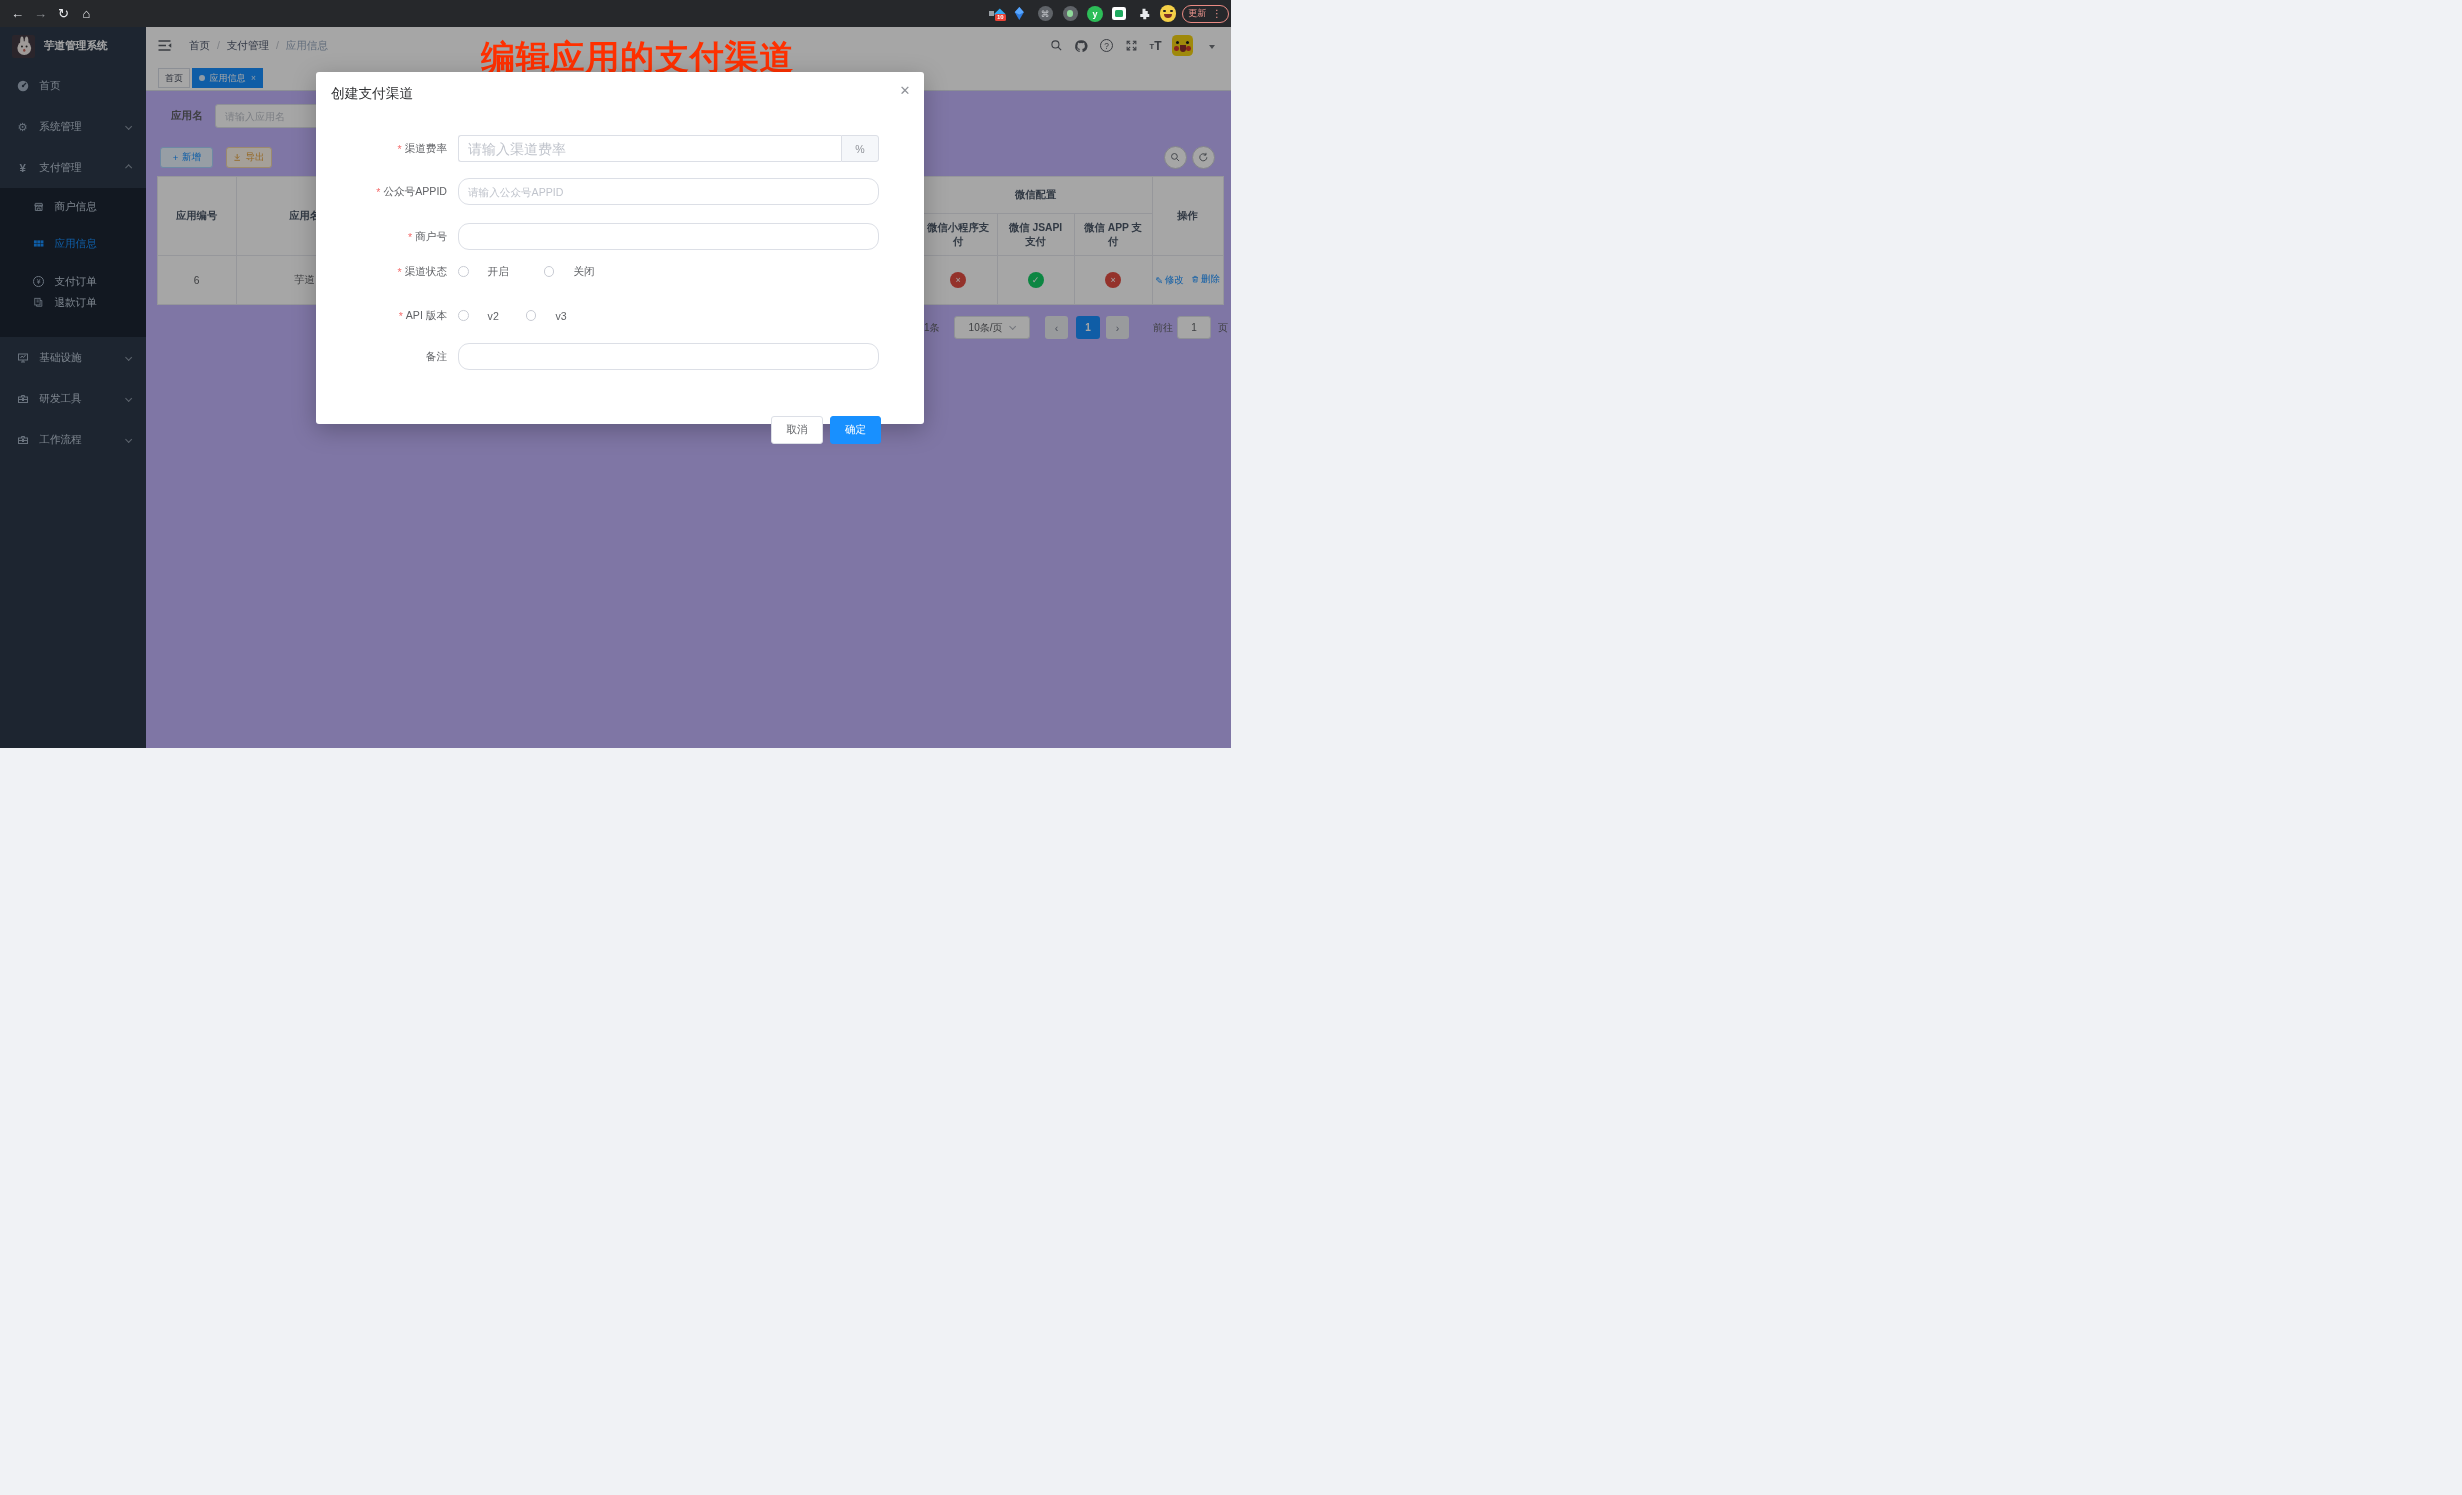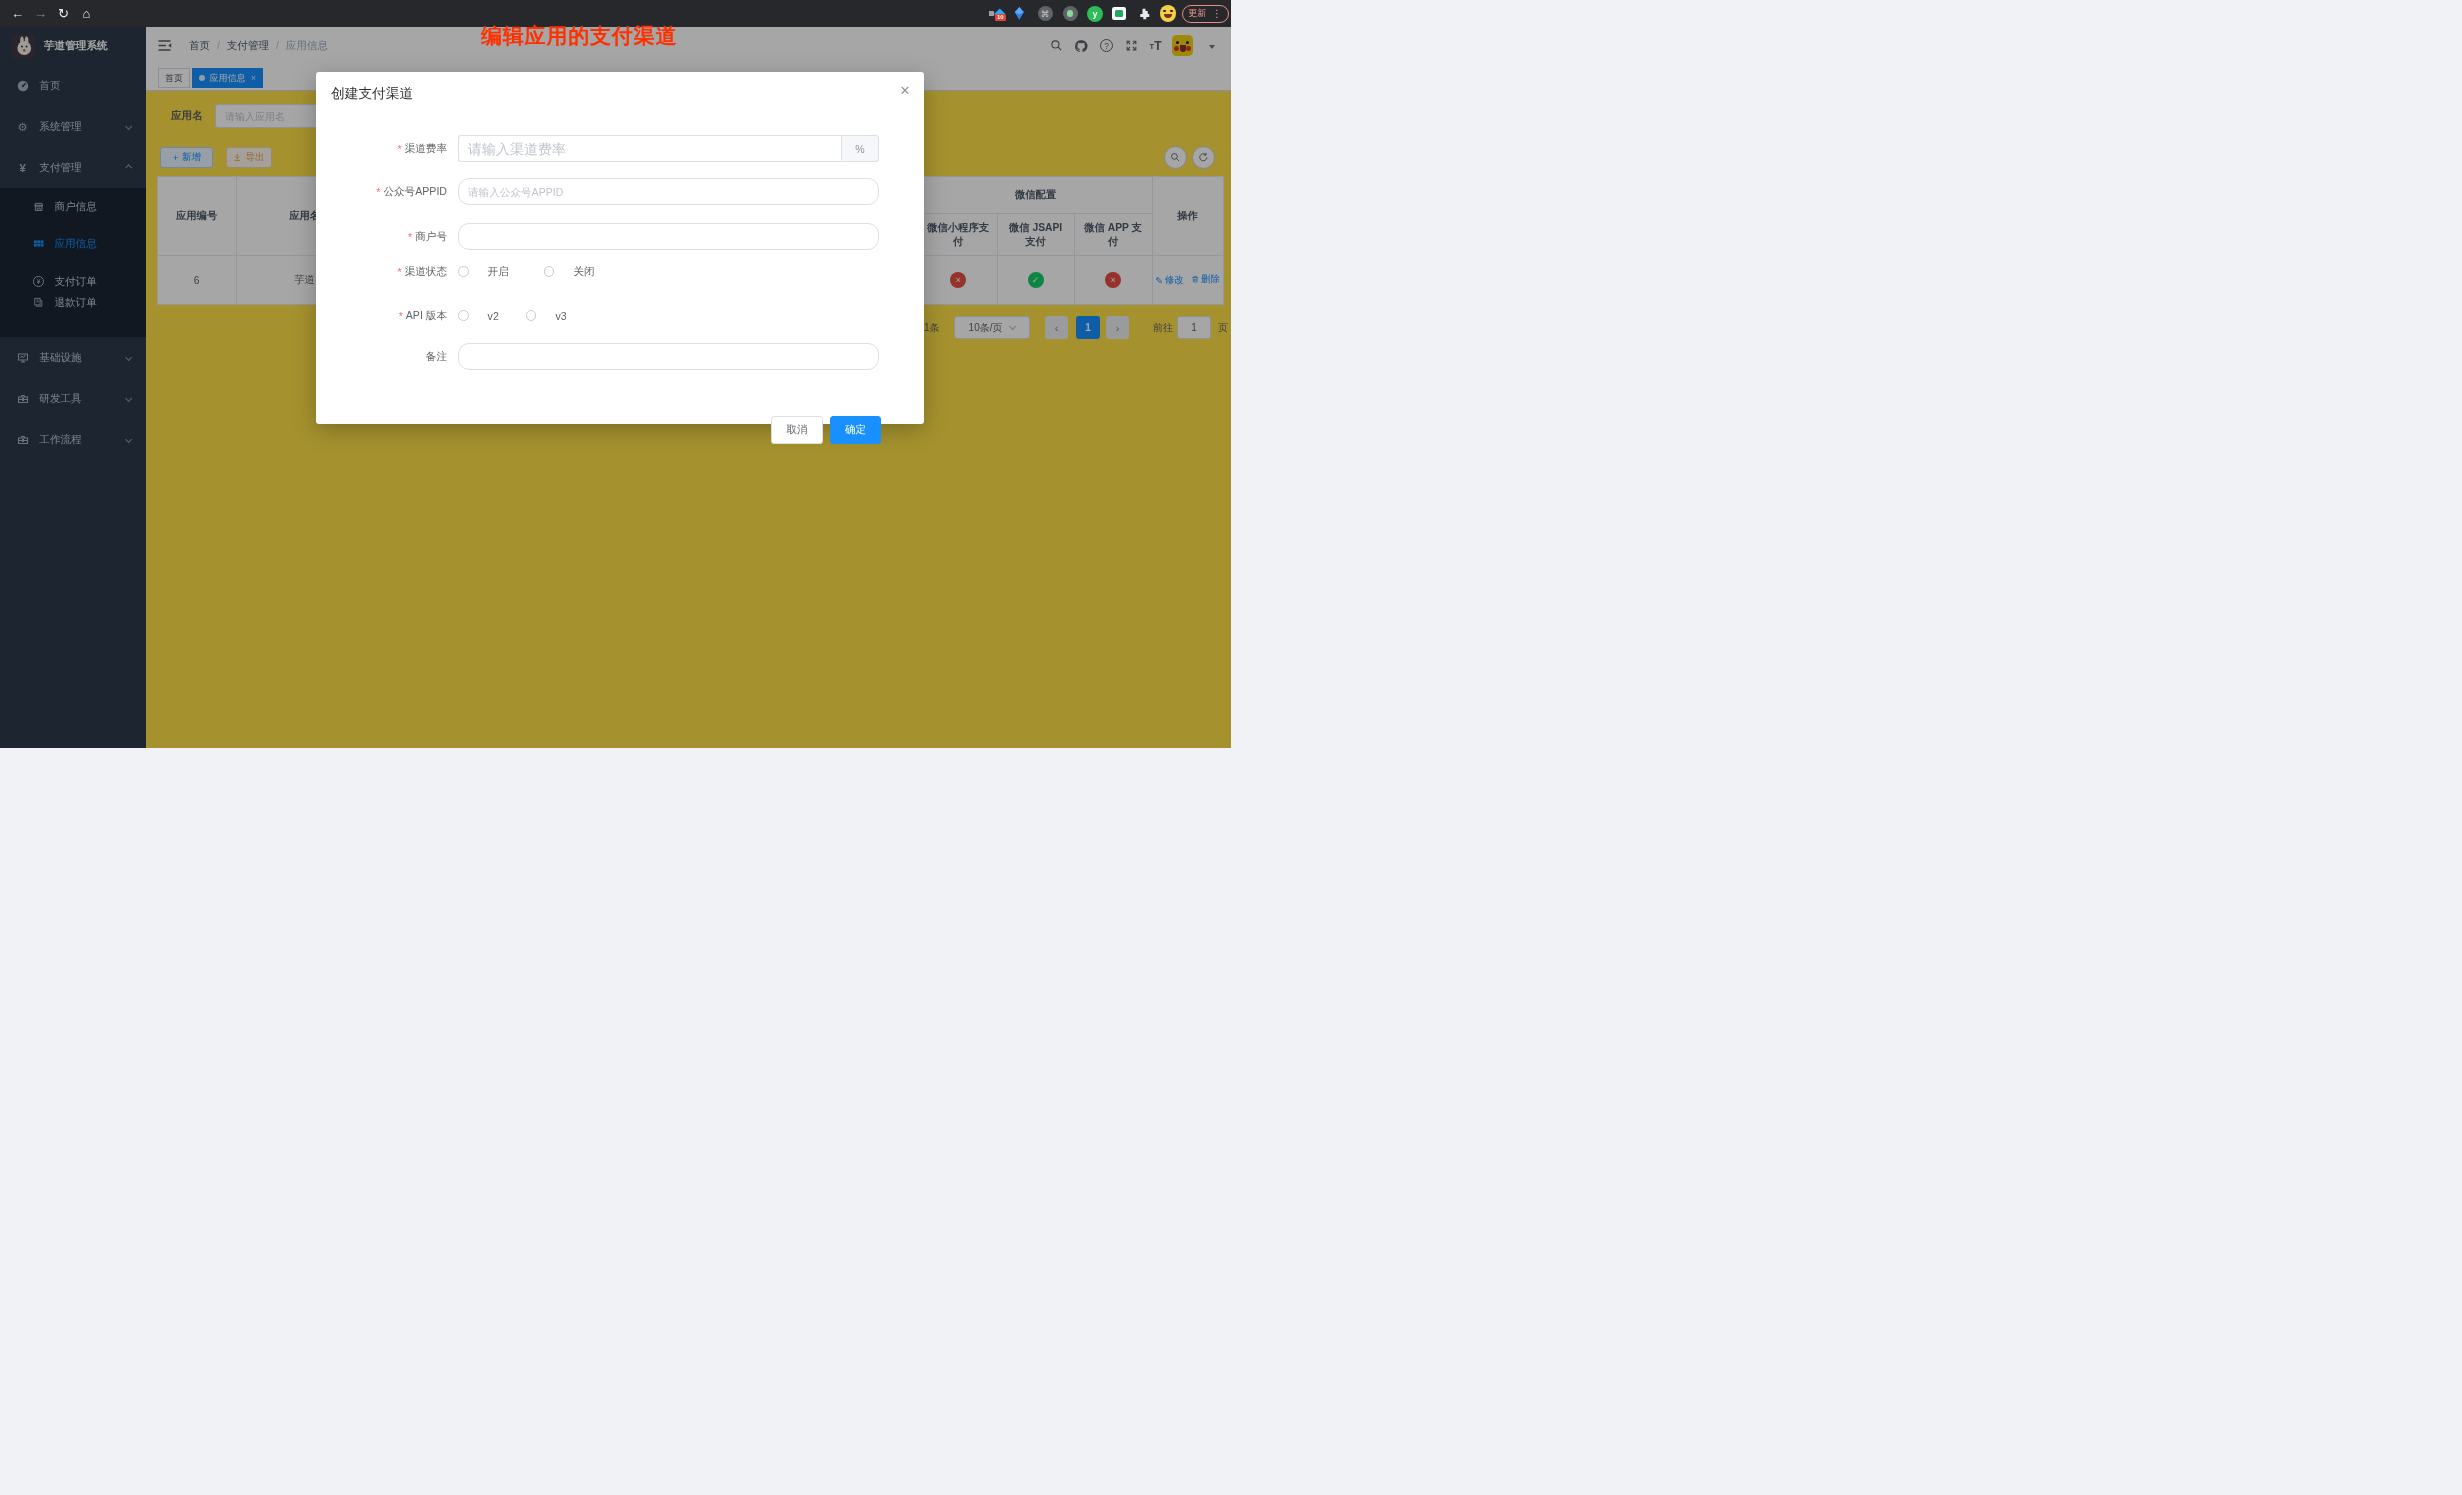--- a/index.html
+++ b/index.html
@@ -55,21 +55,21 @@
   #avatar { position:absolute; top:8.4px; width:21px; height:21px; border-radius:4.6px; background:#f5d312; overflow:hidden; cursor:pointer; }
   .caret-dn { position:absolute; width:0; height:0; border-left:3.8px solid transparent; border-right:3.8px solid transparent; border-top:4.6px solid #72767b; }
 
   #tabsbar { position:absolute; top:38px; left:0; right:0; height:26px; background:#fff; border-bottom:0.8px solid #d8dce5; }
   .tag { position:absolute; top:3px; height:20px; display:flex; align-items:center; padding:0 6px; font-size:9px;
          border:0.8px solid #d8dce5; background:#fff; color:#495060; cursor:pointer; }
   .tag.active { background:var(--primary); border-color:var(--primary); color:#fff; }
   .tag .dot { width:6px; height:6px; border-radius:50%; background:#fff; opacity:.85; margin-right:4.6px; }
   .tag .x { margin-left:5.3px; font-size:8.4px; opacity:.85; }
 
-  #content { position:absolute; top:64px; left:0; right:0; bottom:0; background:#fde047;padding-left:24px; }
+  #content { position:absolute; top:64px; left:0; right:0; bottom:0; background:#c4b5fd;padding-left:24px; }
   #search-label { position:absolute; left:25px; top:18px; font-size:10.6px; font-weight:bold; color:#606266; }
   #search-input { position:absolute; left:69px; top:13px; width:183px; height:24px; border:0.8px solid #dcdfe6; border-radius:3px;
                   background:#fff; padding:0 9px; font-size:10px; color:#606266; }
   #search-input::placeholder { color:#c0c4cc; }
   .btn { position:absolute; height:21px; border-radius:3px; font-size:9.5px; display:flex; align-items:center; justify-content:center; gap:3.8px; cursor:pointer; border:0.8px solid; }
   #btn-add { left:14.4px; top:56px; width:53px; color:var(--primary); background:#e8f3fe; border-color:#a9d3fc; }
   #btn-export { left:80px; top:56px; width:46px; color:var(--warning); background:#fdf6ec; border-color:#f0d5a8; }
   .circbtn { position:absolute; top:55px; width:23px; height:23px; border-radius:50%; border:0.8px solid #c9ccd4; background:#fff;
              display:flex; align-items:center; justify-content:center; color:#5a5e66; cursor:pointer; }
 
@@ -94,21 +94,21 @@
             display:flex; align-items:center; justify-content:center; font-size:10.6px; cursor:pointer; }
   #pg-page { position:absolute; left:930px; top:225px; width:24px; height:23px; border-radius:3px; background:var(--primary);
              color:#fff; font-size:10px; font-weight:bold; display:flex; align-items:center; justify-content:center; cursor:pointer; }
   #pg-goto-label { position:absolute; left:1007px; top:230px; font-size:10px; color:#606266; }
   #pg-goto { position:absolute; left:1031px; top:225px; width:34px; height:23px; border:0.8px solid #dcdfe6; border-radius:3px;
              text-align:center; font-size:10px; color:#606266; background:#fff; }
   #pg-unit { position:absolute; left:1072px; top:230px; font-size:10px; color:#606266; }
 
   
   #mask { position:absolute; left:0; right:0; top:27px; bottom:0; background:rgba(0,0,0,.35); z-index:10; }
-  #annotation { position:absolute; left:481px; top:22px; z-index:20; font-size:21px; font-weight:bold;
+  #annotation { position:absolute; left:481px; top:35px; z-index:20; font-size:34px; font-weight:bold;
                 color:var(--annotation); letter-spacing:0.8px; white-space:nowrap;font-family:Liberation Serif, serif; }
   #dialog { position:absolute; left:316px; top:72px; width:608px; height:352px; background:#fff; border-radius:3px;
             z-index:30; box-shadow:0 6px 23px rgba(0,0,0,.25); }
   #dlg-title { position:absolute; left:15px; top:13px; font-size:13.7px; color:#303133; }
   #dlg-close { position:absolute; right:13.7px; top:11.4px; font-size:13px; color:#909399; cursor:pointer; }
   .frow-label { position:absolute; left:0; width:131px; height:27px; display:flex; align-items:center; justify-content:flex-end;
                 font-size:10.6px; color:#606266; font-weight:normal; }
   .req::before { content:"*"; color:#f56c6c; margin-right:3px; font-weight:normal; }
   .dinput { position:absolute; left:142px; width:421px; height:27px; border:0.8px solid #dcdfe6; border-radius:11px;
             padding:0 9px; font-size:10.6px; color:#606266; background:#fff; }

